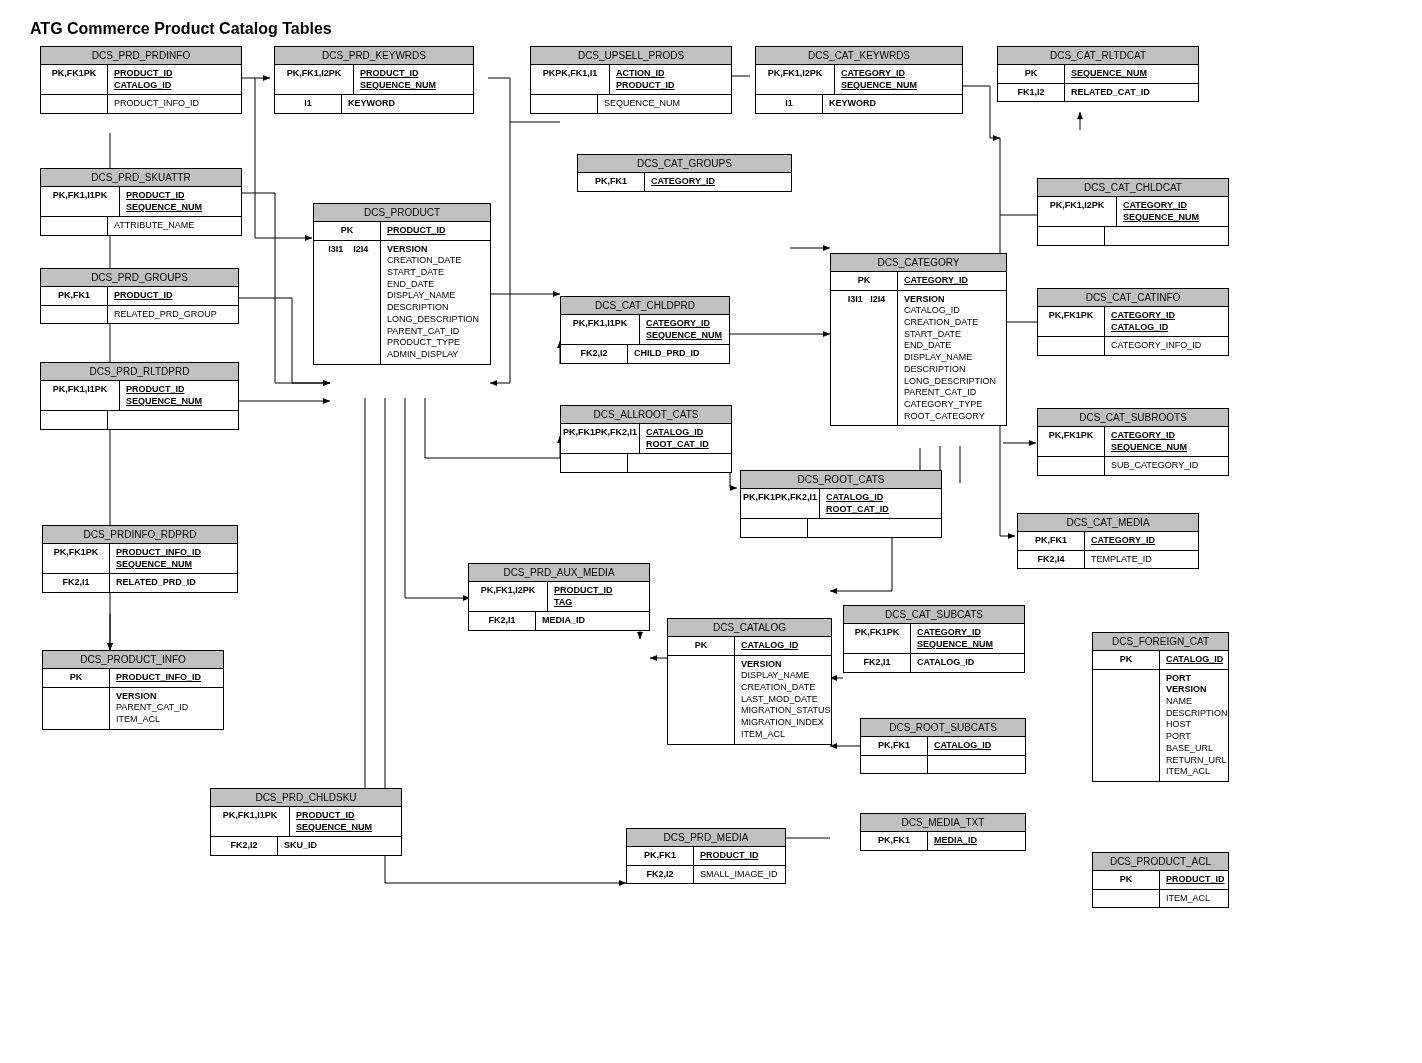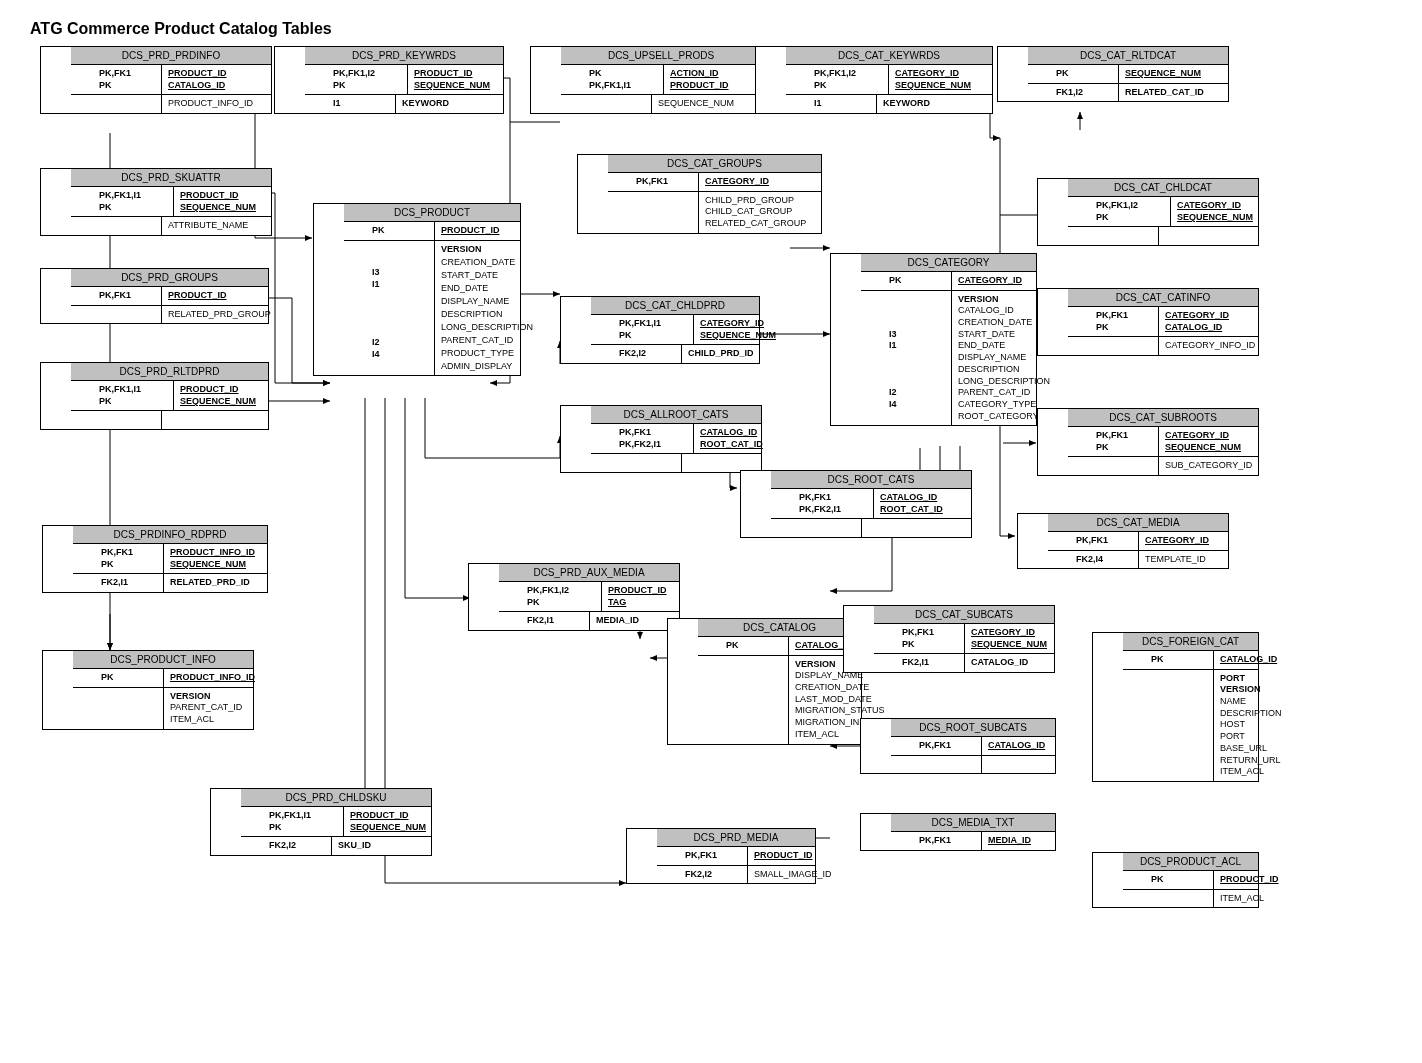--- a/index.html
+++ b/index.html
@@ -15,21 +15,20 @@
   }
   .diagram {
     position: relative;
     width: 1360px;
     height: 960px;
   }
   .entity {
     position: absolute;
     border: 1px solid #000;
     background: #fff;
-    padding-left: 30px;
   }
   .entity-header {
     background: #c0c0c0;
     border-bottom: 1px solid #000;
     font-size: 10px;
     text-align: center;
     padding: 3px 4px;
     font-weight: normal;
   }
   .row {
@@ -39,23 +38,22 @@
   .row:last-child { border-bottom: none; }
   .keycol {
     width: 58px;
     min-width: 58px;
     border-right: 1px solid #000;
     padding: 3px 4px;
     font-weight: bold;
     font-size: 9px;
     line-height: 1.3;
     display: flex;
-    flex-direction: column;
+    flex-direction: row;
     justify-content: center;
-    margin-left: 24px;
   }
   .keycol.wide { width: 70px; min-width: 70px; }
   .valcol {
     flex: 1;
     padding: 3px 6px;
     font-size: 9px;
     line-height: 1.3;
     display: flex;
     flex-direction: column;
     justify-content: space-between;
@@ -391,30 +389,20 @@
 <div class="entity" style="left:547px; top:116px; width:213px">
       <div class="entity-header">DCS_CAT_GROUPS</div>
       <div class="row">
         <div class="keycol">
           <span>PK,FK1</span>
         </div>
         <div class="valcol">
           <span class="u">CATEGORY_ID</span>
         </div>
       </div>
-      <div class="row">
-        <div class="keycol">
-          <span>&nbsp;</span>
-        </div>
-        <div class="valcol">
-          <span class="plain">CHILD_PRD_GROUP</span>
-          <span class="plain">CHILD_CAT_GROUP</span>
-          <span class="plain">RELATED_CAT_GROUP</span>
-        </div>
-      </div>
     </div>
 <div class="entity" style="left:530px; top:258px; width:168px">
       <div class="entity-header">DCS_CAT_CHLDPRD</div>
       <div class="row">
         <div class="keycol wide">
           <span>PK,FK1,I1</span>
           <span>PK</span>
         </div>
         <div class="valcol">
           <span class="u">CATEGORY_ID</span>

